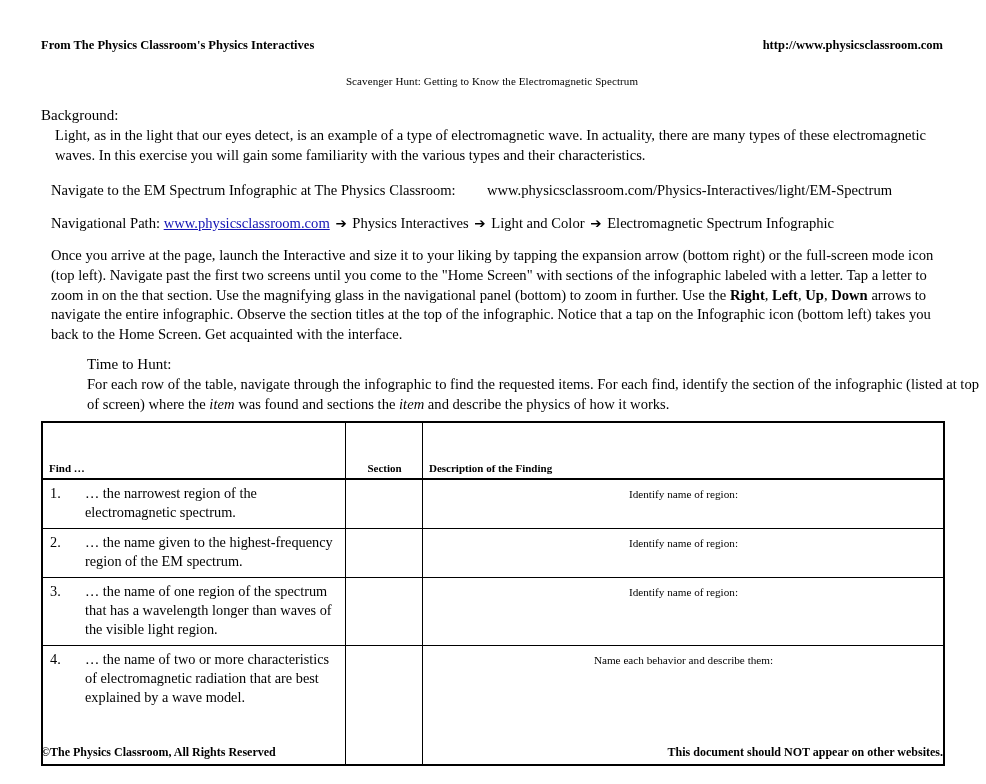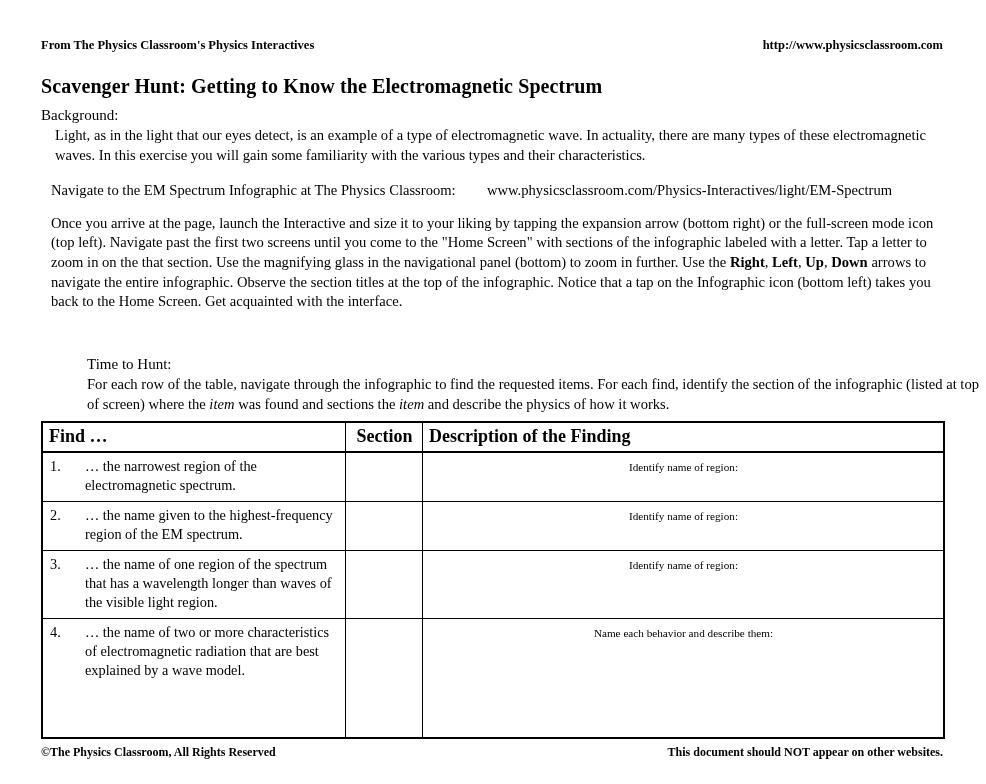--- a/index.html
+++ b/index.html
@@ -33,22 +33,23 @@
     font-size: 12.5px;
     font-weight: bold;
   }
   .doc-header .right { text-align: right; }
 
   .doc-title {
     position: absolute;
     left: 30px;
     top: 75px;
     width: 902px;
-    font-size: 20px;
-    font-weight: bold;
+    text-align: center;
+    font-size: 11px;
+    font-weight: normal;
     letter-spacing: 0.1px;
   }
 
   
   .section {
     position: absolute;
     left: 30px;
     width: 902px;
   }
   .sec-head {
@@ -103,25 +104,26 @@
   .hunt-table .outer-r { border-right: 2px solid #000000; }
   .hunt-table tr.first-row td { border-top: 0; }
   .hunt-table tr.last-row td { border-bottom: 2px solid #000000; }
   .hunt-table thead tr th { border-top: 2px solid #000000; }
 
   .col-find  { width: 302px; }
   .col-sec   { width: 76px; }
   .col-desc  { width: 520px; }
 
   .th-inner {
-    font-size: 18px;
+    font-size: 11px;
     font-weight: bold;
     text-align: left;
     padding: 3px 5px 3px 6px;
     line-height: 1.2;
+    margin-top: 36px;
   }
   .find-cell {
     font-size: 14.3px;
     line-height: 1.33;
     padding: 4px 4px 6px 6px;
     position: relative;
   }
   .find-num {
     position: absolute;
     left: 7px;
@@ -174,20 +176,30 @@
   </div>
 
   <div class="section" style="top:176px;">
 
     <p class="para indent-sm" style="margin-top:5px;">
       <span>Navigate to the EM Spectrum Infographic at The Physics Classroom:</span>
       <span style="display:inline-block;width:24px;"></span>
       <span>www.physicsclassroom.com/Physics-Interactives/light/EM-Spectrum</span>
     </p>
 
+    <p class="para indent-sm" style="margin-top:13px;">
+      <span>Navigational Path:</span>
+      <a href="#" class="link">www.physicsclassroom.com</a>
+      <span class="arrow">➔</span>
+      <span>Physics Interactives</span>
+      <span class="arrow">➔</span>
+      <span>Light and Color</span>
+      <span class="arrow">➔</span>
+      <span>Electromagnetic Spectrum Infographic</span>
+    </p>
 
     <p class="para indent-sm" style="margin-top:13px;">
       <span>Once you arrive at the page, launch the Interactive and size it to your liking by tapping the expansion arrow (bottom right) or the full-screen mode icon (top left). Navigate past the first two screens until you come to the "Home Screen" with sections of the infographic labeled with a letter. Tap a letter to zoom in on the that section. Use the magnifying glass in the navigational panel (bottom) to zoom in further. Use the </span><b>Right</b><span>, </span><b>Left</b><span>, </span><b>Up</b><span>, </span><b>Down</b><span> arrows to navigate the entire infographic. Observe the section titles at the top of the infographic. Notice that a tap on the Infographic icon (bottom left) takes you back to the Home Screen. Get acquainted with the interface.</span>
     </p>
   </div>
 
   <div class="section" style="top:355px;margin-left:46px;">
     <div class="sec-head">Time to Hunt:</div>
     <p class="para"><span>For each row of the table, navigate through the infographic to find the requested items. For each find, identify the section of the infographic (listed at top of screen) where the </span><i>item</i><span> was found and sections the </span><i>item</i><span> and describe the physics of how it works.</span></p>
   </div>

